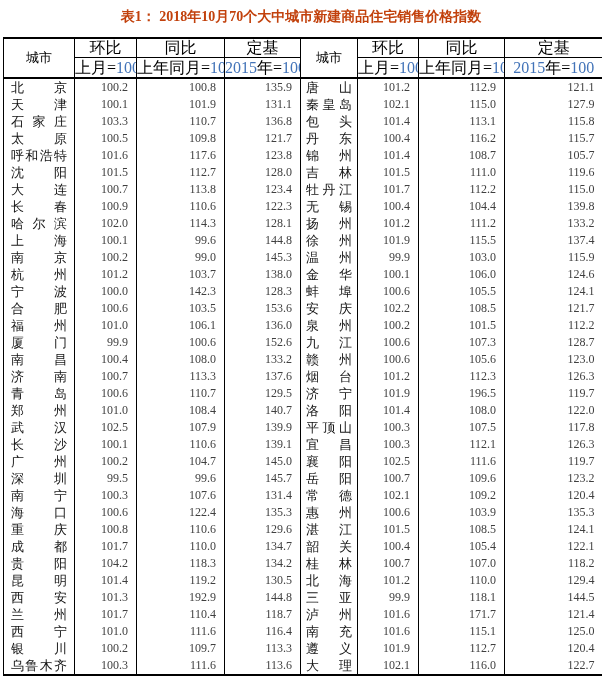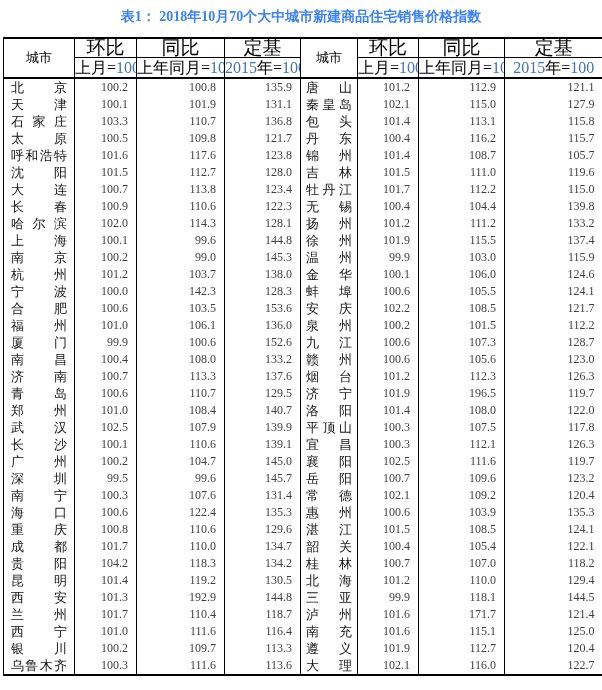--- a/index.html
+++ b/index.html
@@ -3,33 +3,33 @@
 <meta charset="utf-8">
 <style>
   html,body{margin:0;padding:0;}
   body{
     width:602px;height:690px;background:#ffffff;overflow:hidden;
     font-family:"Liberation Serif","DejaVu Serif",serif;
     -webkit-font-smoothing:antialiased;
   }
   .title{
     padding-top:9px;text-align:center;font-weight:bold;
-    font-size:14px;line-height:16px;color:#3b82f6;
+    font-size:14px;line-height:16px;color:#c2410c;
   }
   table{
     border-collapse:collapse;table-layout:fixed;
     width:599px;margin-left:3px;margin-top:12px;
     border-top:2px solid #000;
     border-bottom:2px solid #000;
     border-left:1px solid #000;
   }
   th,td{border-right:1px solid #000;padding:0;overflow:hidden;white-space:nowrap;}
   th:last-child,td:last-child{border-right:none;}
   th{font-weight:normal;color:#000;}
-  tr.h1 th{height:18px;font-size:19px;line-height:18px;text-align:center;}
+  tr.h1 th{height:18px;font-size:16px;line-height:18px;text-align:center;}
   tr.h1 th.seg{border-bottom:1px solid #000;}
   tr.h1 th.cityh{border-bottom:2px solid #000;font-size:13px;}
   tr.h2 th{height:19px;font-size:16px;line-height:18px;text-align:center;border-bottom:2px solid #000;}
   tbody tr{height:17px;}
   td.num{
     text-align:right;padding-right:8px;
     font-size:12px;line-height:17px;color:#3f3f3f;
   }
   td.city{font-size:13px;line-height:17px;color:#141414;}
   td.cl{padding:0 7px;}

